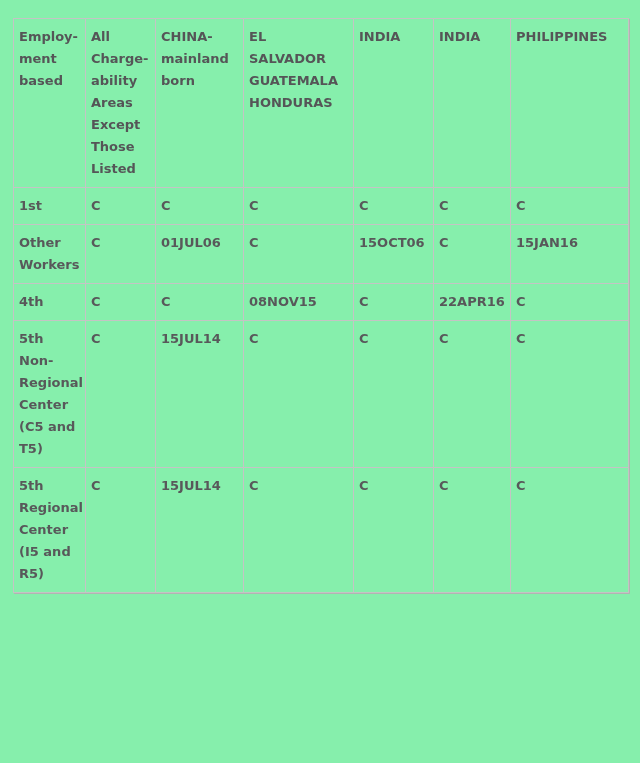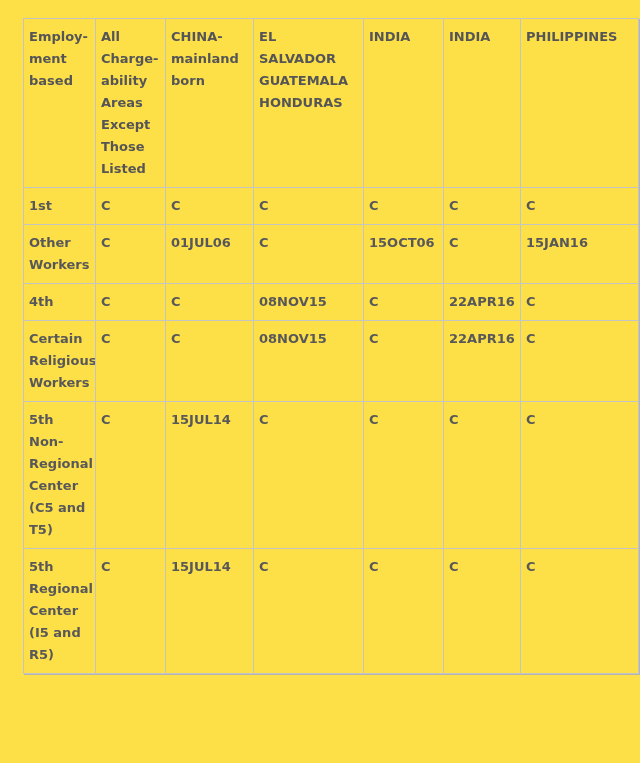--- a/index.html
+++ b/index.html
@@ -4,23 +4,23 @@
 <style>
   html, body {
     margin: 0;
     padding: 0;
     background: #ffffff;
     font-family: "DejaVu Sans", "Liberation Sans", sans-serif;
   }
   .page {
     width: 640px;
     height: 763px;
-    background: #fde047;
+    background: #86efac;
     box-sizing: border-box;
-    padding: 18px 12px 11px 23px;
+    padding: 18px 12px 11px 13px;
   }
   table.vb {
     border-collapse: collapse;
     table-layout: fixed;
     width: 615px;
     color: #58585a;
     font-size: 13px;
     line-height: 22px;
     box-shadow: 1px 1px 0 0 #b3b3b3;
   }
@@ -101,31 +101,20 @@
       <tr>
         <td>4th</td>
         <td>C</td>
         <td>C</td>
         <td>08NOV15</td>
         <td>C</td>
         <td>22APR16</td>
         <td>C</td>
       </tr>
       <tr>
-        <td>Certain
-Religious
-Workers</td>
-        <td>C</td>
-        <td>C</td>
-        <td>08NOV15</td>
-        <td>C</td>
-        <td>22APR16</td>
-        <td>C</td>
-      </tr>
-      <tr>
         <td>5th
 Non-
 Regional
 Center
 (C5 and
 T5)</td>
         <td>C</td>
         <td>15JUL14</td>
         <td>C</td>
         <td>C</td>

